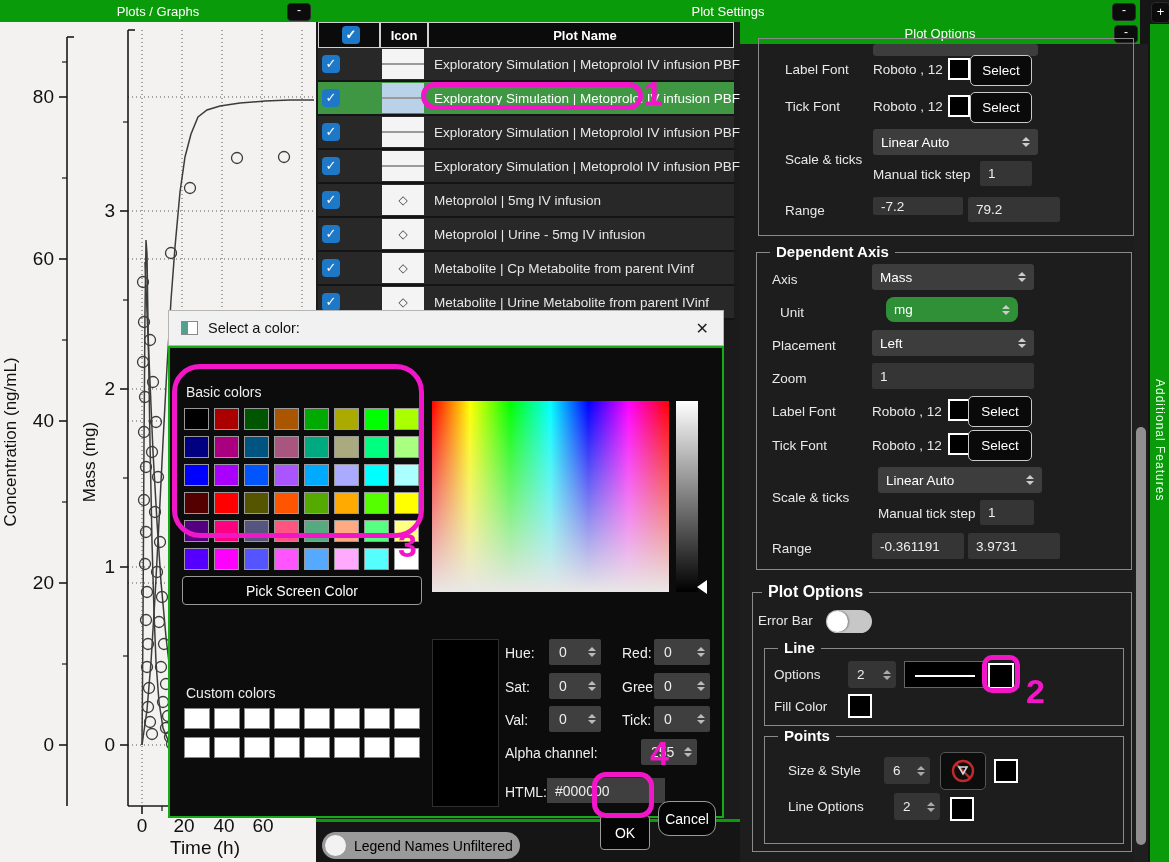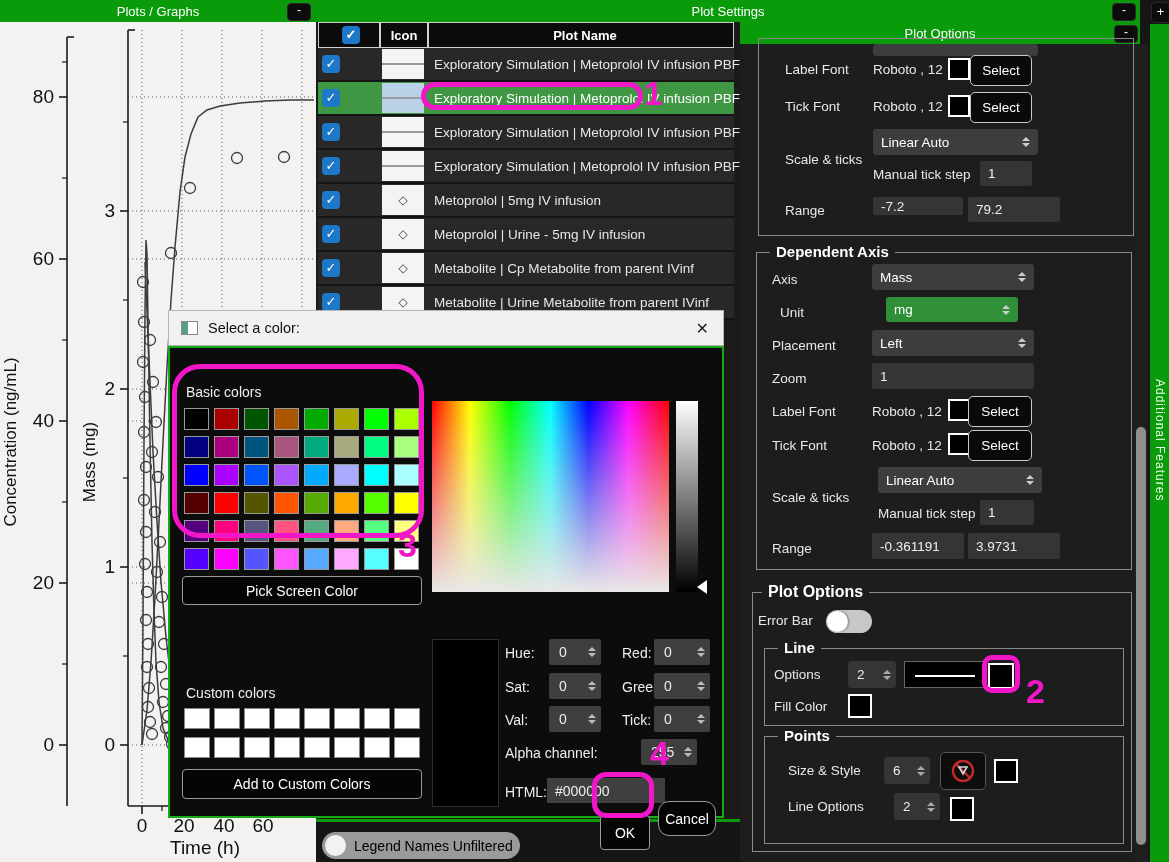--- a/index.html
+++ b/index.html
@@ -42,21 +42,21 @@
   #options-panel .titlebar{height:22px;}
   .group{position:absolute;border:1px solid #8a8a8a;}
   .gtitle{position:absolute;background:#1d1d1d;color:#fff;font-weight:bold;font-size:15px;padding:0 6px;}
   .lbl{position:absolute;color:#e8e8e8;font-size:13.5px;}
   .val-text{position:absolute;color:#e8e8e8;font-size:13.5px;}
   .btn{position:absolute;background:#0a0a0a;color:#fff;border:1px solid #c9c9c9;border-radius:5px;
     font-size:13.5px;display:flex;align-items:center;justify-content:center;cursor:pointer;}
   .colorbox{position:absolute;background:#000;border:2px solid #fff;box-sizing:border-box;}
   .dd{position:absolute;background:#3d3d3d;border-radius:3px;color:#fff;font-size:13.5px;display:flex;align-items:center;
     padding:0 8px;box-sizing:border-box;justify-content:space-between;cursor:pointer;}
-  .dd.green{background:var(--unitgreen);}
+  .dd.green{background:var(--unitgreen);border-radius:8px;}
   .dd-arr{display:flex;flex-direction:column;gap:2px;}
   .dd-arr i{display:block;width:0;height:0;border-left:4px solid transparent;border-right:4px solid transparent;}
   .dd-arr i.up{border-bottom:4px solid #ccc;}
   .dd-arr i.dn{border-top:4px solid #ccc;}
   .input{position:absolute;background:#353535;border-radius:2px;color:#eee;font-size:13.5px;display:flex;
     align-items:center;padding:0 8px;box-sizing:border-box;}
   .spin{position:absolute;background:#353535;border-radius:3px;color:#eee;font-size:13.5px;display:flex;
     align-items:center;justify-content:space-between;padding:0 5px 0 9px;box-sizing:border-box;}
   .spin .dd-arr i.up{border-bottom:4px solid #aaa;}
   .spin .dd-arr i.dn{border-top:4px solid #aaa;}
@@ -563,21 +563,20 @@
           <div class="swatch"></div>
           <div class="swatch"></div>
           <div class="swatch"></div>
           <div class="swatch"></div>
           <div class="swatch"></div>
           <div class="swatch"></div>
           <div class="swatch"></div>
           <div class="swatch"></div>
           <div class="swatch"></div>
         </div>
-      <div class="dlg-btn" style="left:12px;top:421px;width:238px;height:28px;">Add to Custom Colors</div>
 
       <div id="gradient-box"></div>
       <div id="value-slider"></div>
       <div id="slider-handle"></div>
       <div id="preview-box" style="background: rgb(0, 0, 0);"></div>
 
       <div class="dlg-lbl" style="left:335px;top:297px;">Hue:</div>
       <div class="dspin" style="left:379px;top:291px;">
           <span>0</span>
           <span class="dd-arr">

